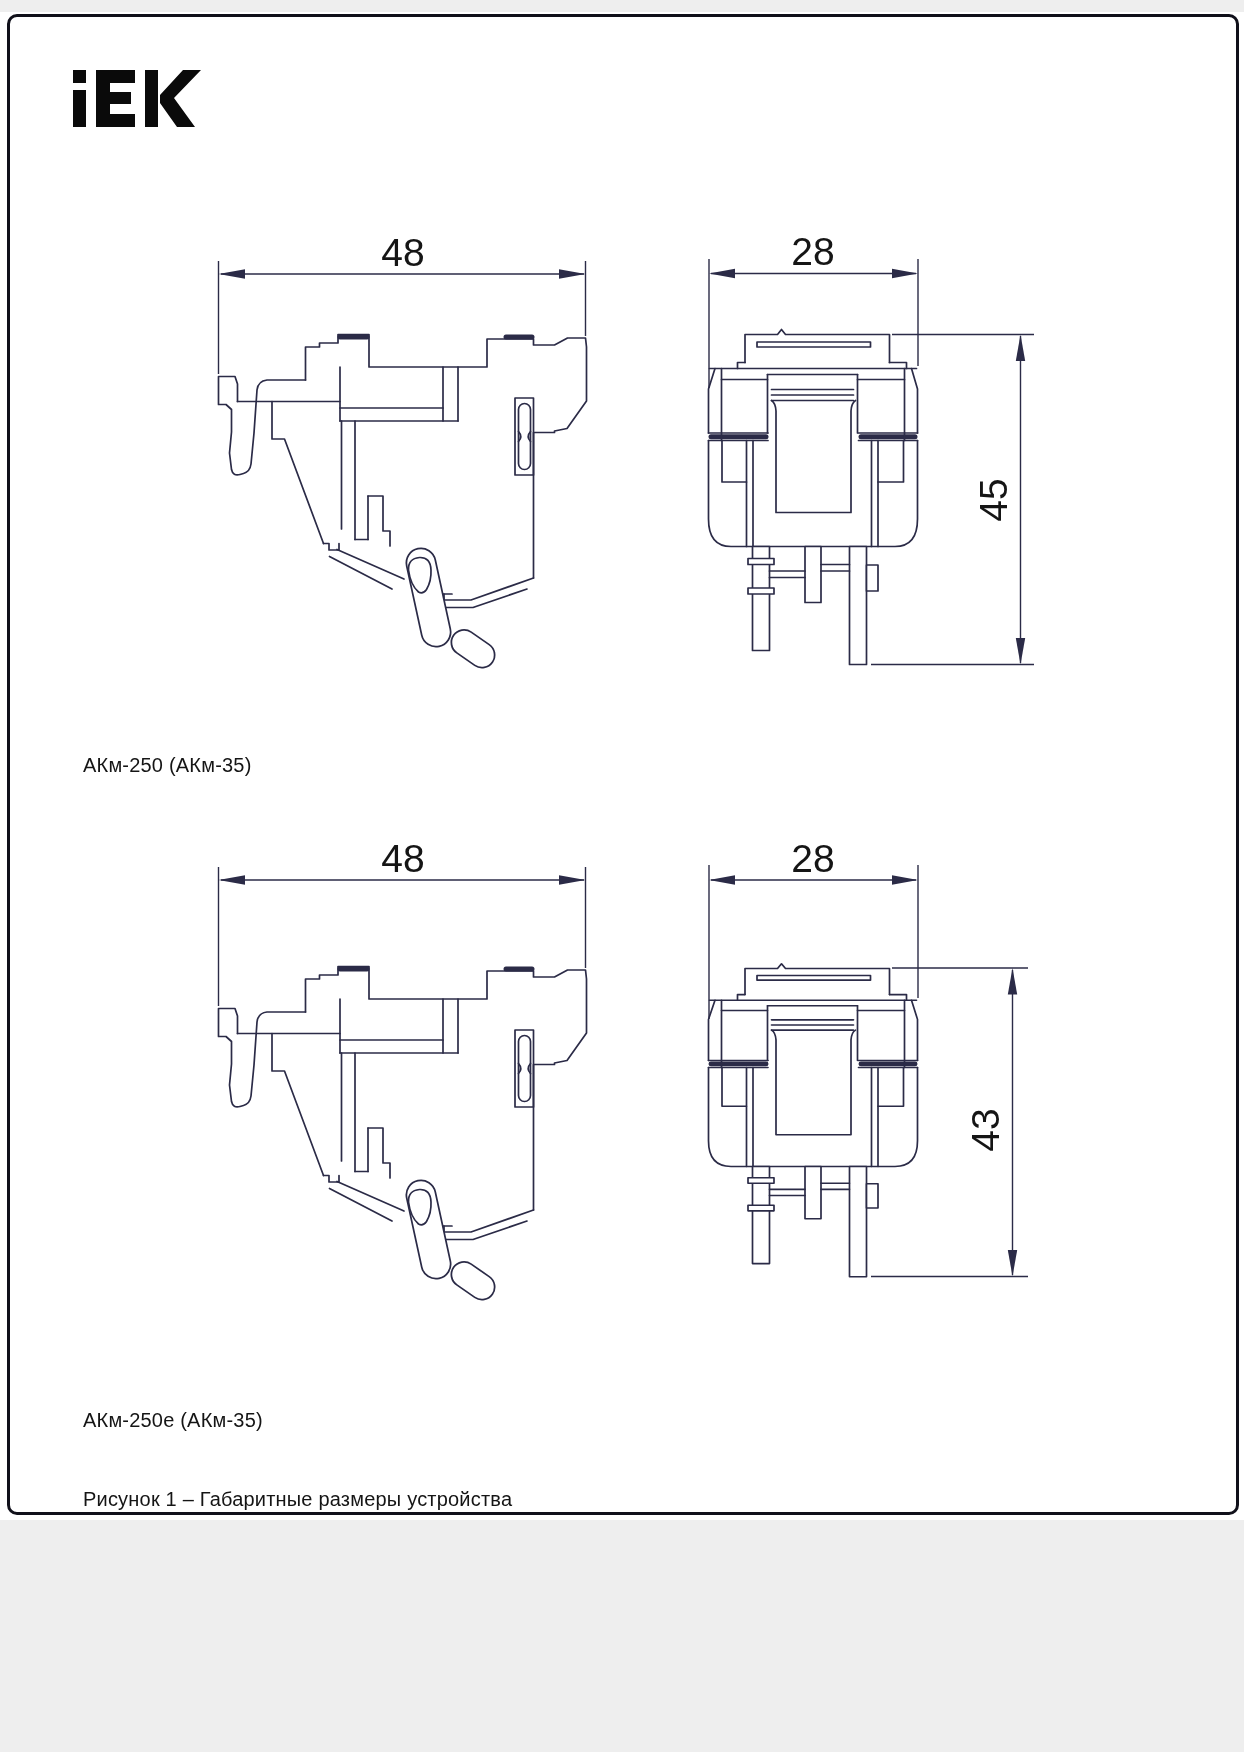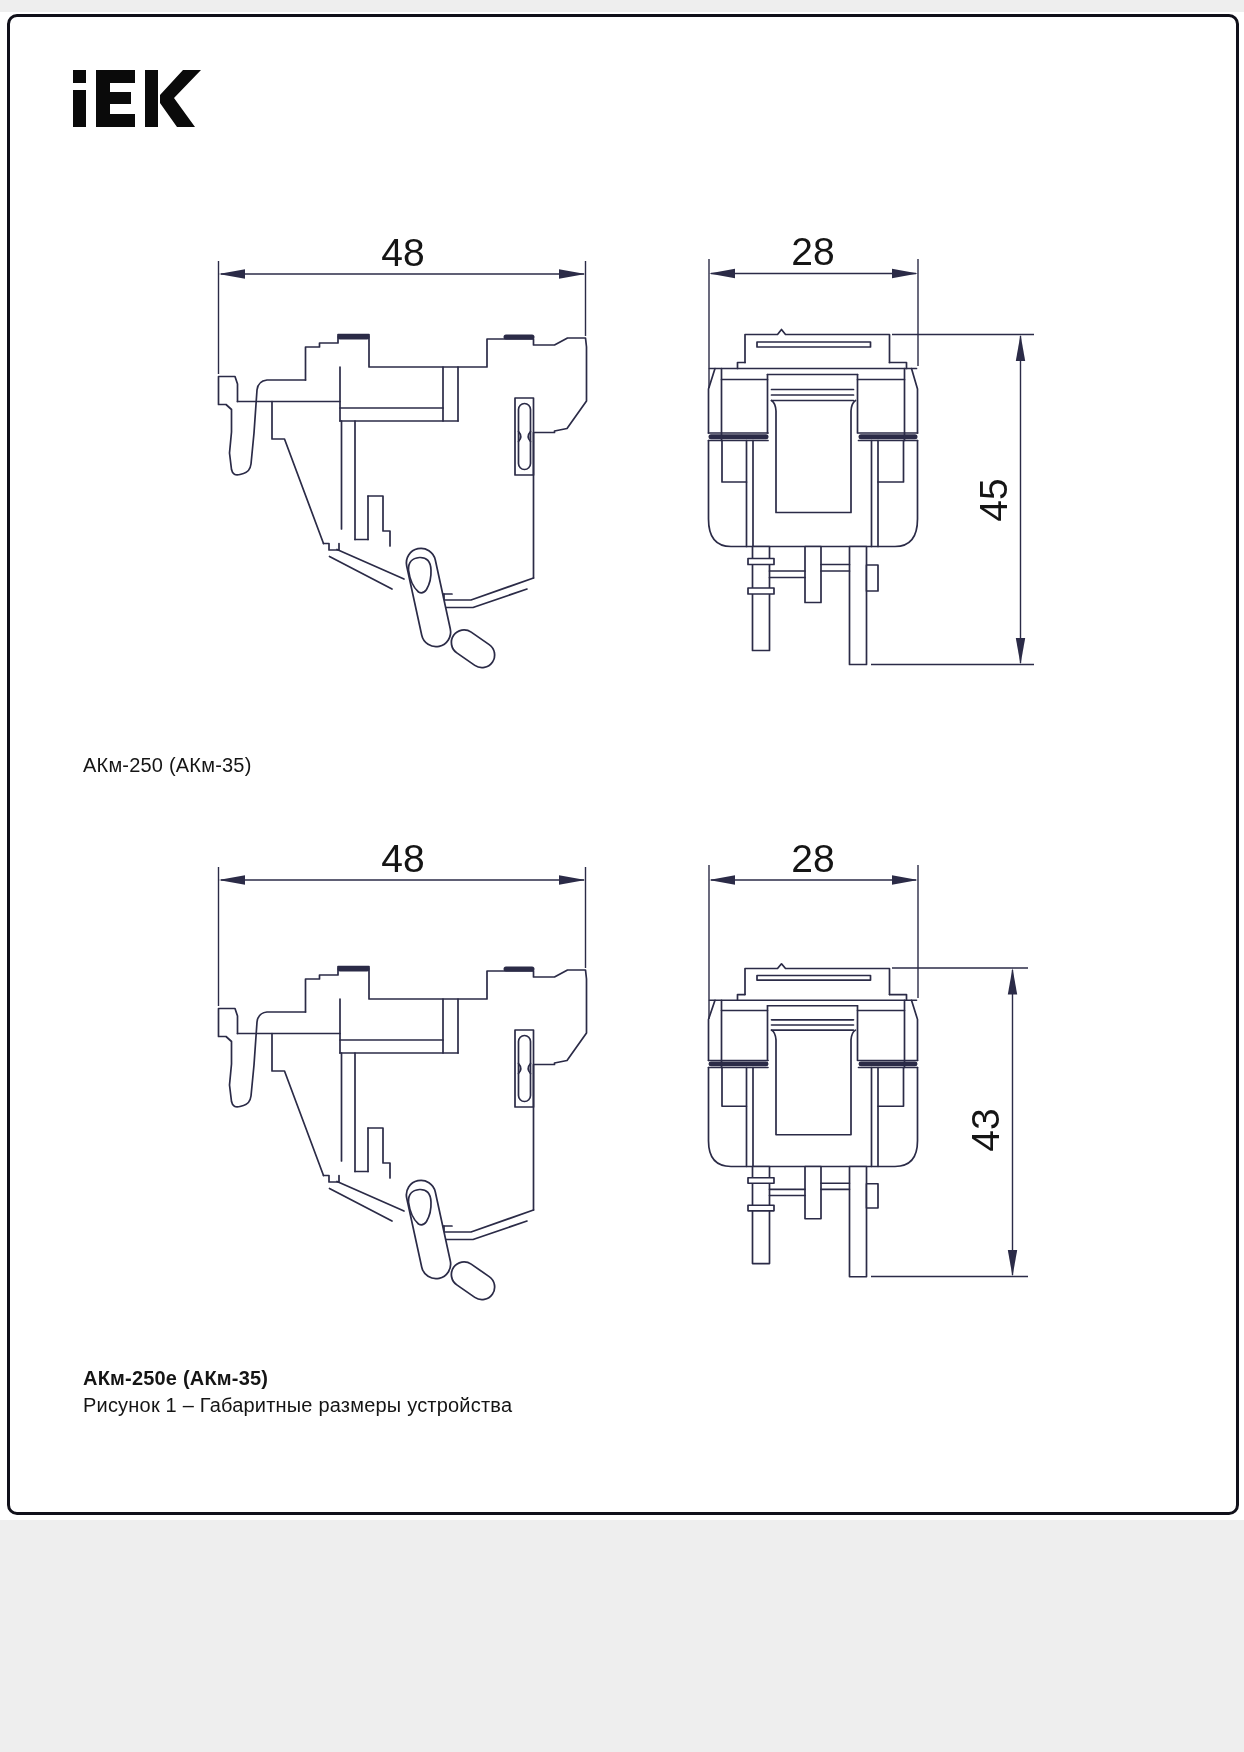--- a/index.html
+++ b/index.html
@@ -18,22 +18,22 @@
   #drawing .cap31h{stroke-width:27.5;stroke:#fff;}
   #drawing .cap27{stroke-width:27;}
   #drawing .cap27h{stroke-width:23.5;stroke:#fff;}
   #drawing .dimline{stroke-width:1.4;stroke-linecap:butt;}
   #drawing .arrow{fill:var(--ln,#2b2b47);stroke:none;}
   #drawing text{fill:var(--ink,#151515);stroke:none;font:39px "Liberation Sans",sans-serif;
     text-anchor:middle;}
   .textlabel{position:absolute;left:83px;color:var(--ink,#151515);font-size:20px;line-height:30px;
     letter-spacing:0.2px;white-space:nowrap;}
   #model-label-1{top:738px;}
-  #model-label-2{top:1351px;font-weight:bold;}
-  #figure-caption{top:1378px;}
+  #model-label-2{top:1393px;}
+  #figure-caption{top:1472px;}
 </style>
 </head>
 <body>
 
 <div id="page">
   <div id="frame"></div>
 
   <svg id="logo" width="128" height="58" viewBox="0 0 128 58">
     <rect class="glyph" x="0" y="1" width="13" height="13"></rect>
     <rect class="glyph" x="0" y="21" width="13" height="37"></rect>

